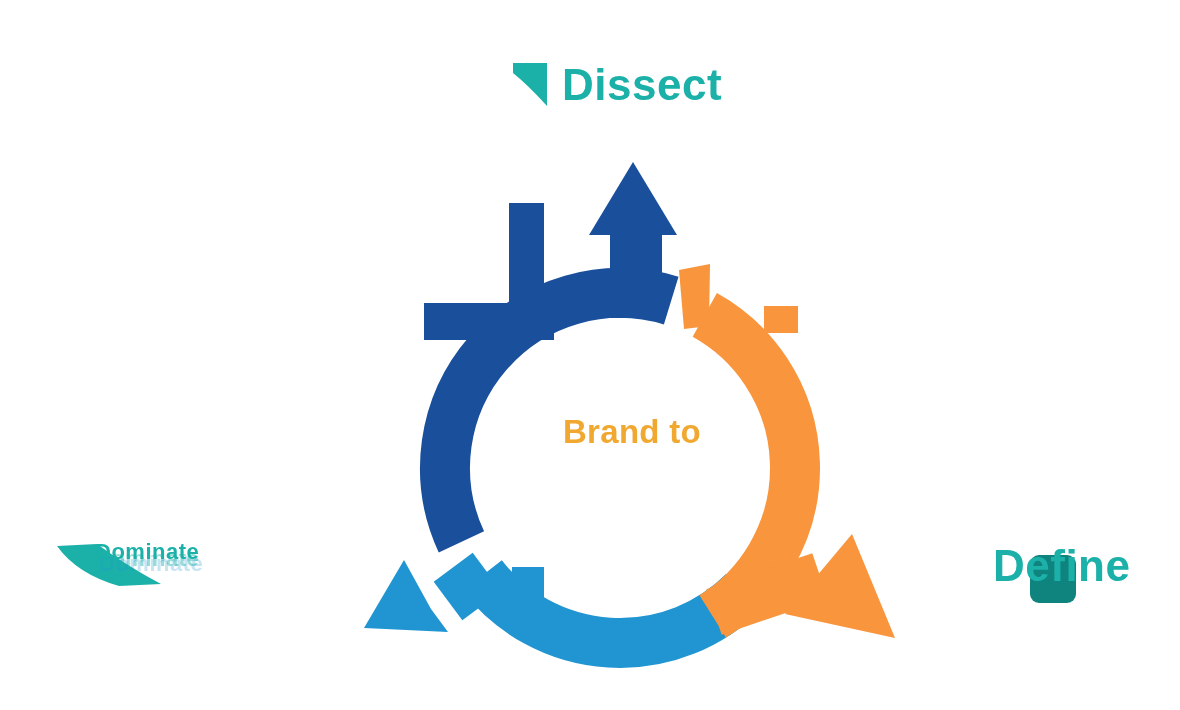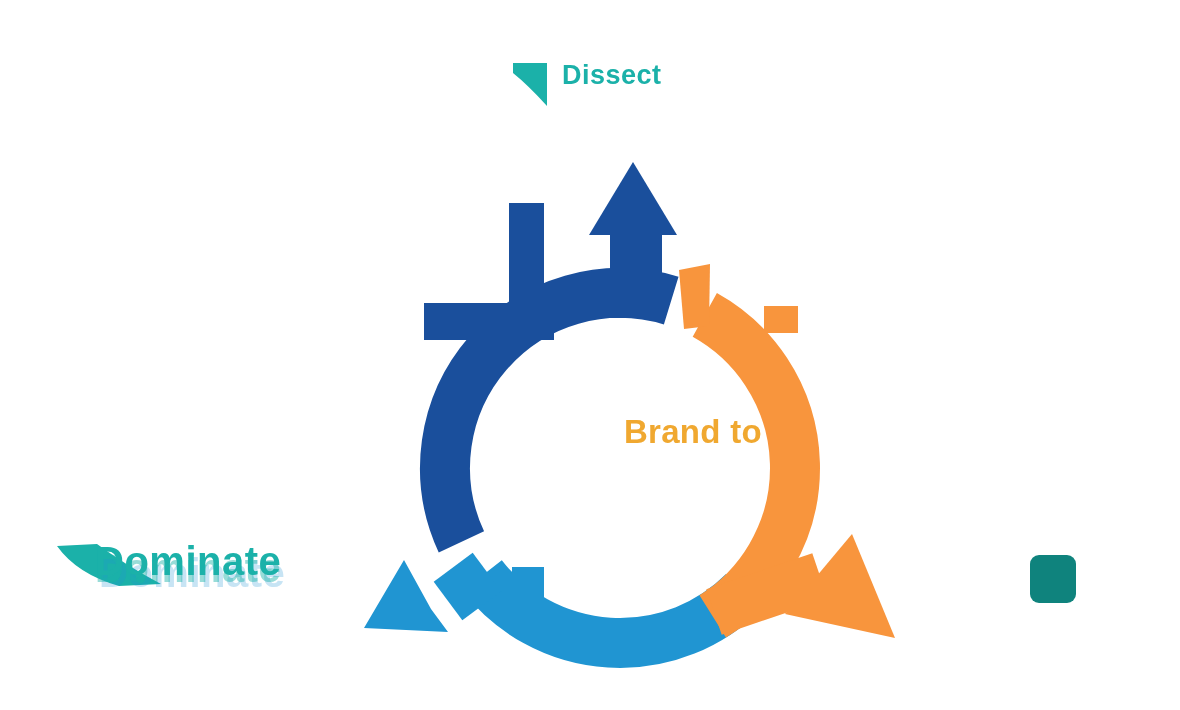--- a/index.html
+++ b/index.html
@@ -4,36 +4,36 @@
 <style>
   html,body{margin:0;padding:0;background:#ffffff;}
   .stage{
     position:relative;width:1180px;height:710px;background:#ffffff;overflow:hidden;
     font-family:"Liberation Sans","DejaVu Sans",sans-serif;
   }
   .diagram-svg{position:absolute;left:0;top:0;z-index:1;}
   .arc{fill:none;stroke-width:50;}
   .stem{fill:none;stroke-width:48;}
   .step-label{
-    position:absolute;z-index:3;font-weight:700;font-size:27px;letter-spacing:.5px;
+    position:absolute;z-index:3;font-weight:700;font-size:44px;letter-spacing:.5px;
     color:#1BB1A9;white-space:nowrap;
   }
   .label-top{left:562px;top:60px;}
   .label-right{left:993px;top:541px;}
-  .label-left{left:95px;top:539px;font-size:40px;}
+  .label-left{left:95px;top:539px;font-size:22px;}
   .ghost-text{ text-shadow:0 7px 0 rgba(27,177,169,.45), 4px 12px 0 rgba(32,149,210,.25); }
   .icon-svg{position:absolute;z-index:2;}
   .dissect-icon{left:506px;top:58px;}
   .dominate-icon{left:55px;top:540px;}
   .define-badge{
     position:absolute;z-index:2;left:1030px;top:555px;width:46px;height:48px;
     background:#0F837D;border-radius:9px;
   }
   .center-text{
-    position:absolute;z-index:3;left:502px;top:414px;width:260px;text-align:right;
+    position:absolute;z-index:3;left:502px;top:414px;width:260px;text-align:center;
     color:#F0A830;font-weight:700;font-size:33px;line-height:35px;letter-spacing:.3px;
   }
 </style>
 </head>
 <body>
 
 <div class="stage">
 
   <svg class="diagram-svg" width="1180" height="710" viewBox="0 0 1180 710">
 
@@ -60,20 +60,21 @@
       <polygon points="895,638 785,614 852,534" fill="#F8953D"></polygon>
     </g>
   </svg>
 
   <svg class="icon-svg dissect-icon" width="44" height="52" viewBox="0 0 44 52">
     <path d="M7 5 H41 V48 Q22 27 7 15 Z" fill="#1BB1A9"></path>
   </svg>
   <div class="step-label label-top">Dissect</div>
 
   <div class="define-badge"></div>
+  <div class="step-label label-right">Define</div>
 
   <svg class="icon-svg dominate-icon" width="112" height="52" viewBox="0 0 112 52">
     <path d="M2 6 L42 4 Q72 26 106 44 L64 46 Q22 34 2 6 Z" fill="#1BB1A9"></path>
   </svg>
   <div class="step-label label-left ghost-text">Dominate</div>
 
   <div class="center-text">
     <div>Brand to</div>
   </div>
 

